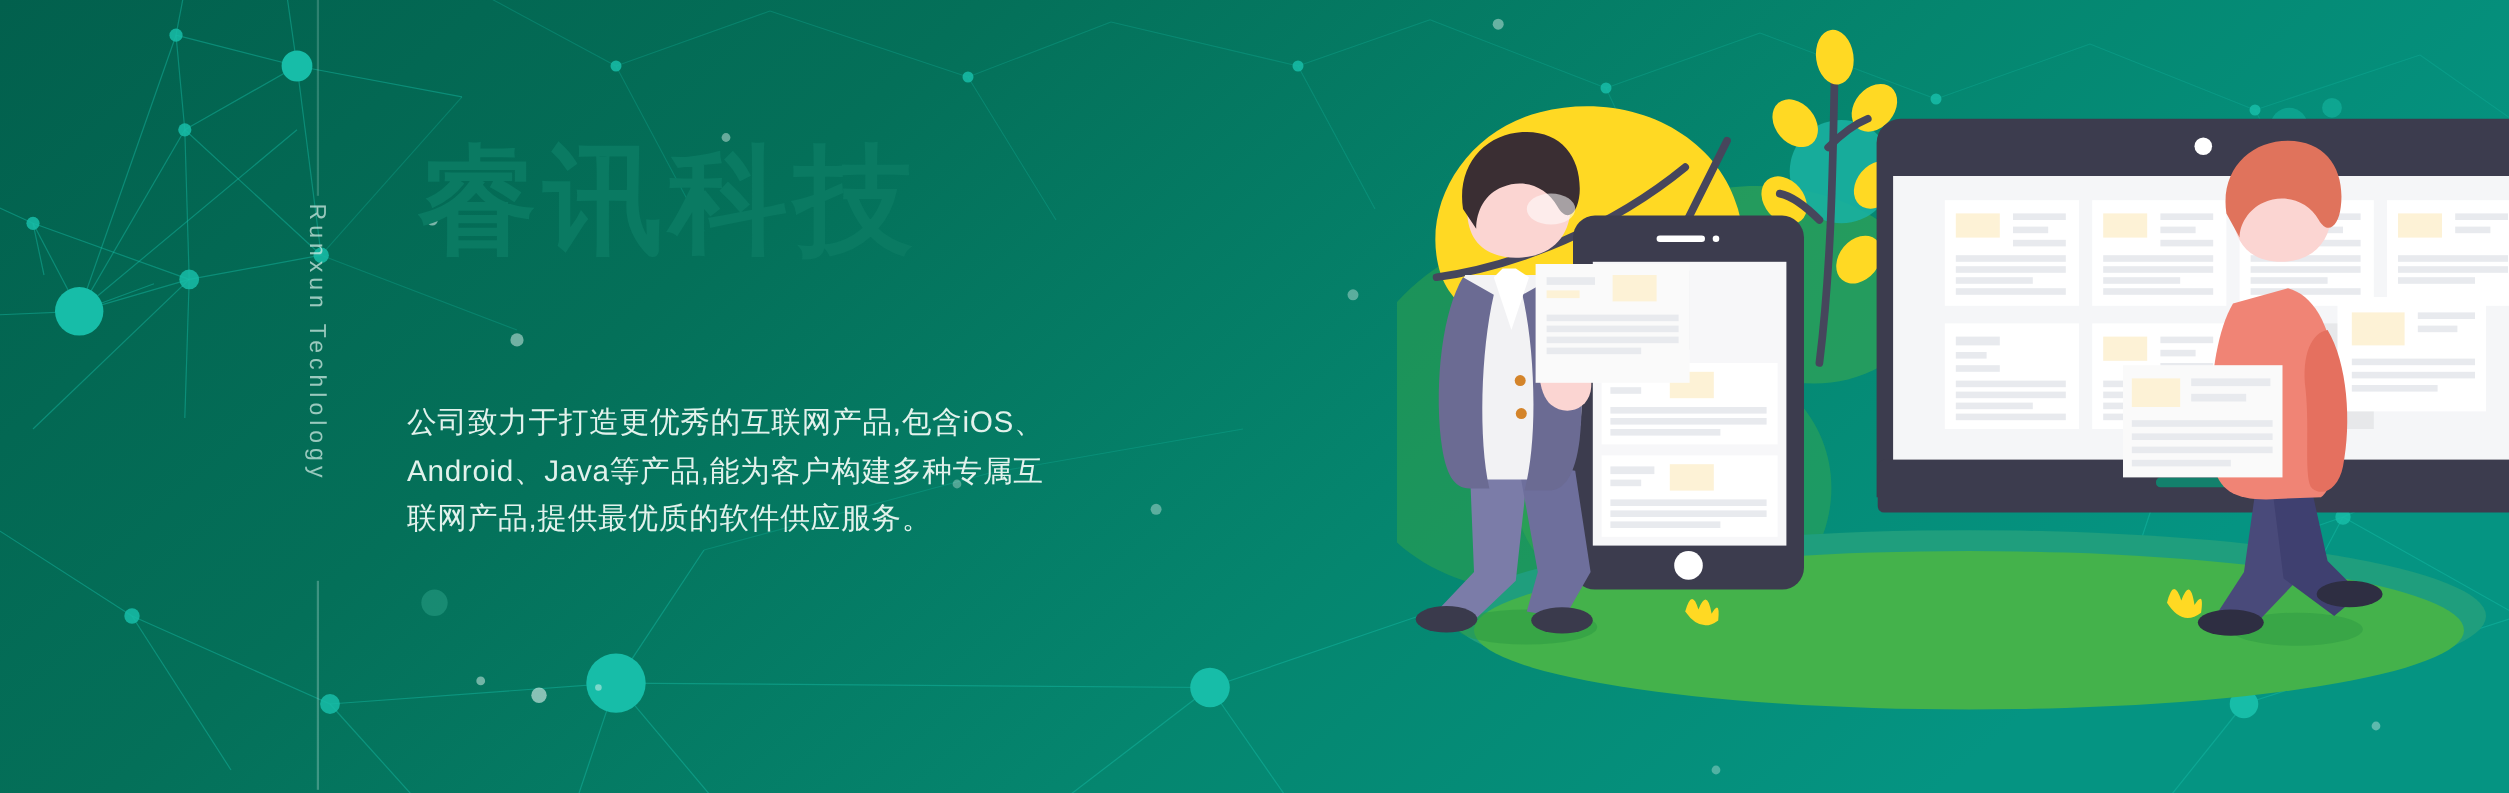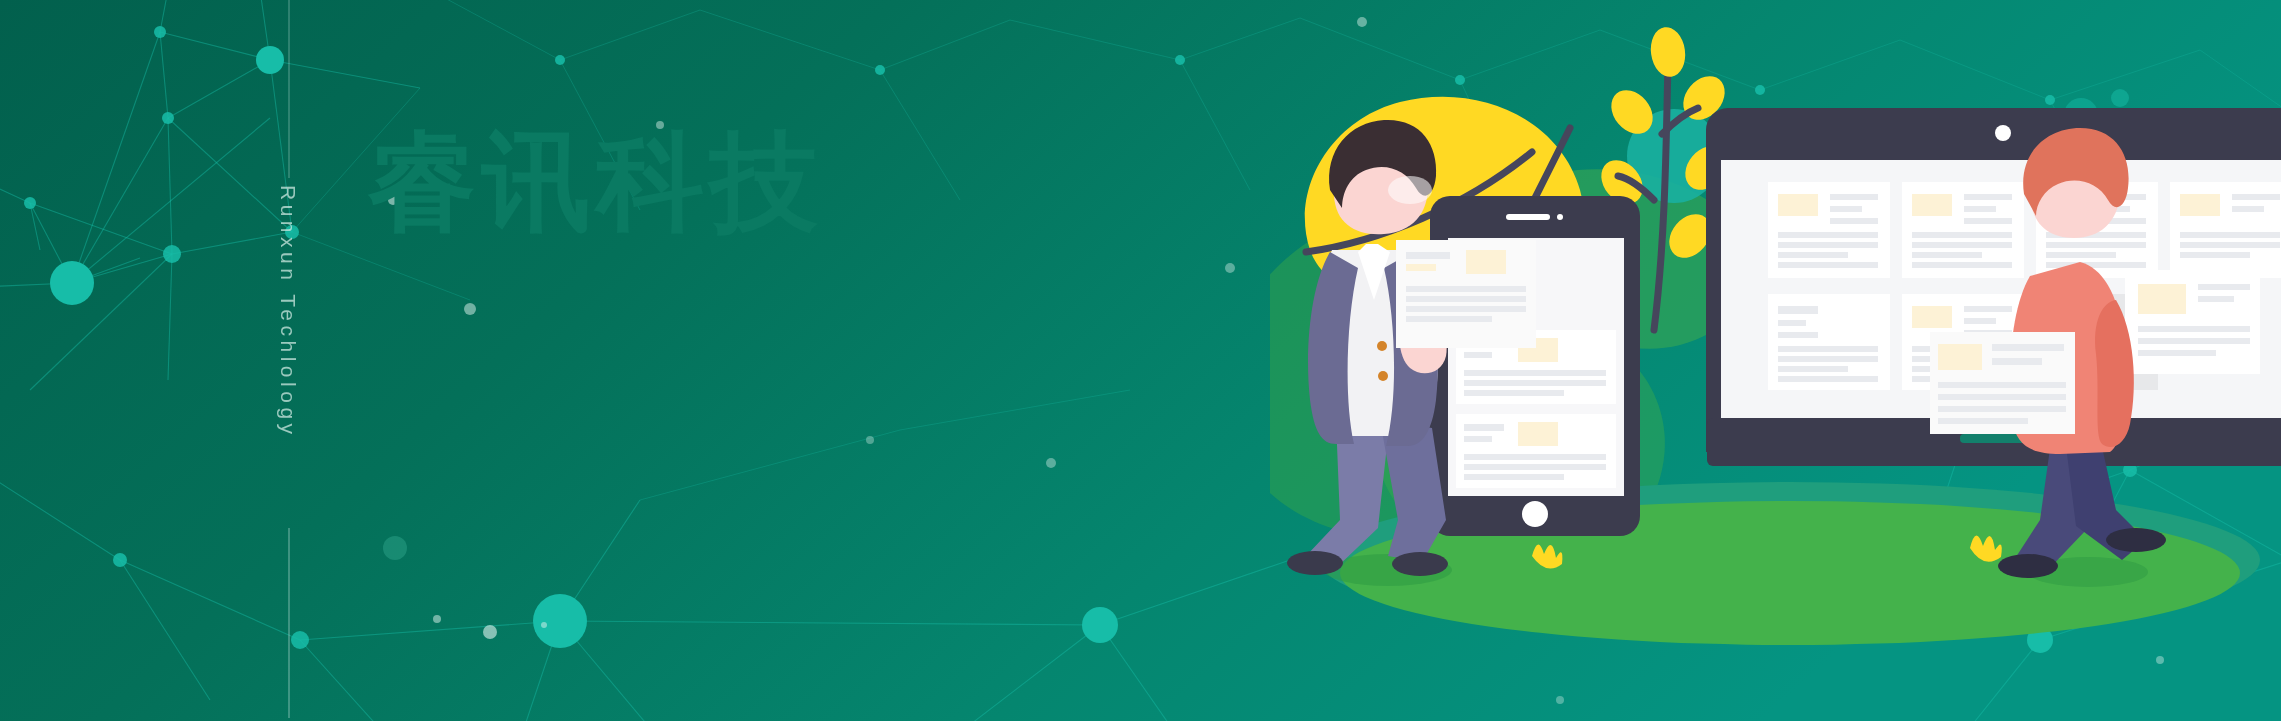--- a/index.html
+++ b/index.html
@@ -36,21 +36,21 @@
     width:2px;height:190px;
     background:rgba(200,230,222,.30);
   }
   #vertical-rule-top{
     position:absolute;left:288px;top:0px;
     width:2px;height:178px;
     background:rgba(200,230,222,.22);
   }
 
   #watermark{
-    position:absolute;left:368px;top:128px;
+    position:absolute;left:380px;top:128px;
     font-size:108px;font-weight:bold;
     letter-spacing:6px;
     color:#0a7a62;
     line-height:1;
     white-space:nowrap;
     user-select:none;
   }
 
   #headline{
     position:absolute;left:368px;top:212px;
@@ -231,20 +231,25 @@
 
     <div id="vertical-brand">
       <span class="vb-text">Runxun Techlology</span>
     </div>
 
     <div id="vertical-rule"></div>
 
     <div id="watermark">睿讯科技</div>
 
 
+    <p id="bodytext">
+      <span>公司致力于打造更优秀的互联网产品,包含iOS、</span><br>
+      <span>Android、Java等产品,能为客户构建多种专属互</span><br>
+      <span>联网产品,提供最优质的软件供应服务。</span>
+    </p>
   </div>
 
   <svg id="art" viewBox="0 0 1011 721" preserveAspectRatio="none">
     <defs>
       <style>
         .dk{fill:#3c3c4e;}
         .yl{fill:#ffd923;}
         .stem{fill:none;stroke:#46465c;stroke-width:7;stroke-linecap:round;}
         .veinl{fill:none;stroke:#46465c;stroke-width:7;stroke-linecap:round;}
         .sheet{fill:#fdfdfd;}

